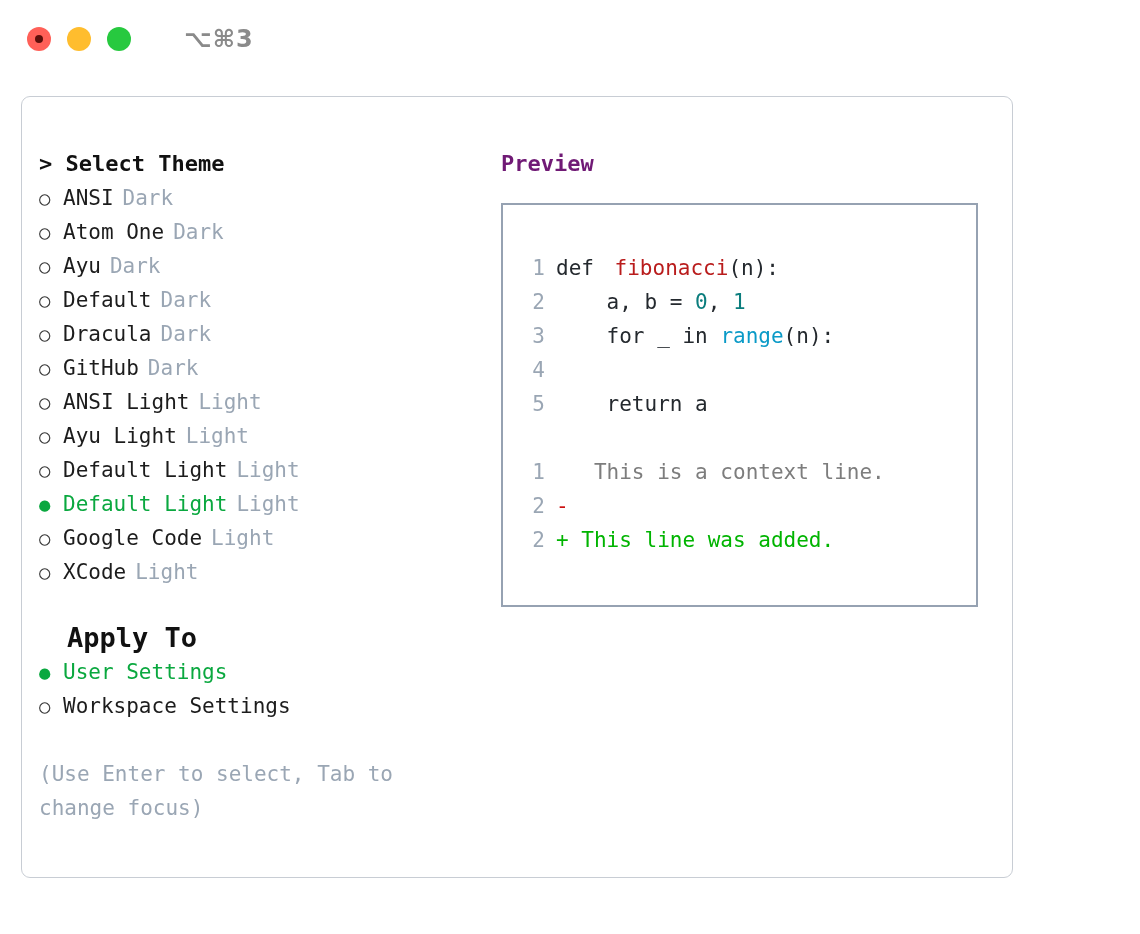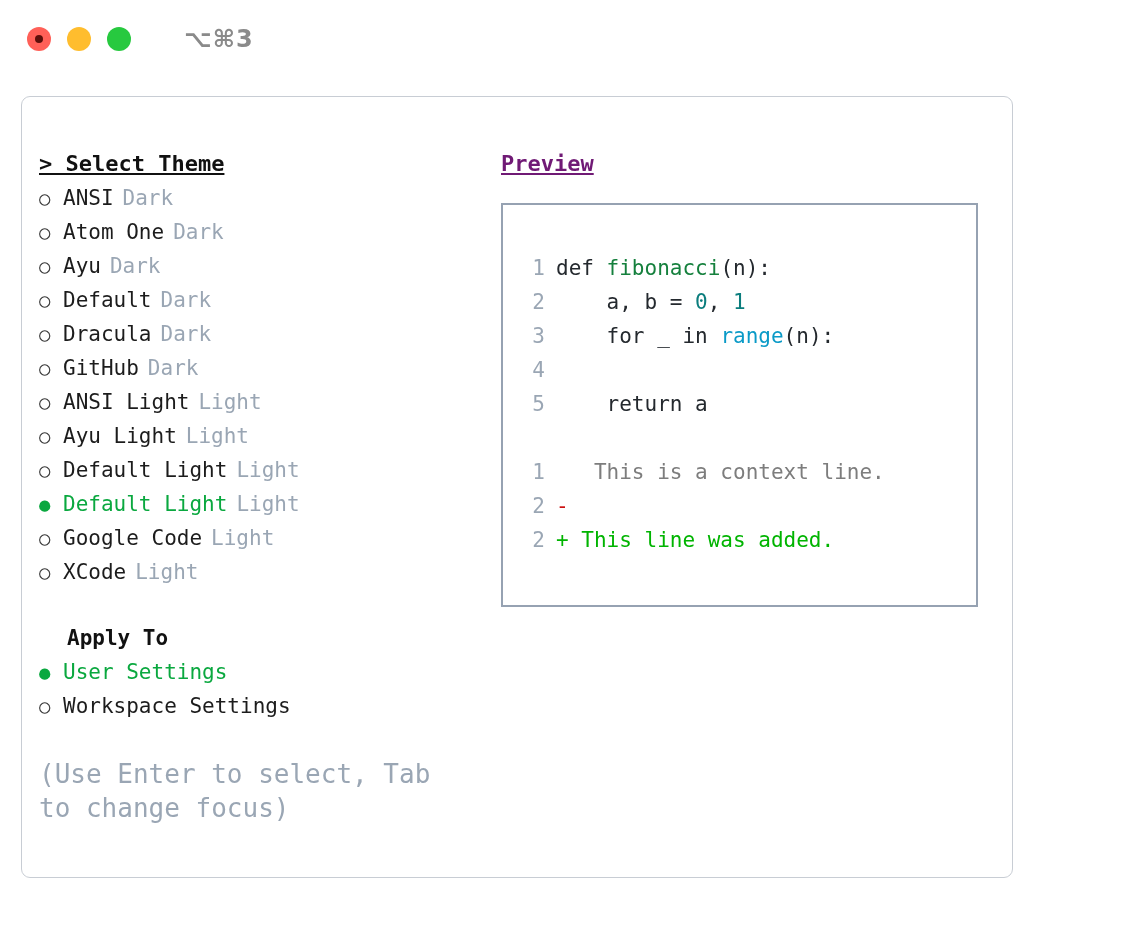--- a/index.html
+++ b/index.html
@@ -102,21 +102,20 @@
     width: 500px;
   }
 
   
   .section-heading {
     font-size: 22px;
     font-weight: bold;
     color: #111111;
     line-height: 34px;
     white-space: pre;
-    text-decoration: underline;
   }
   #select-theme-heading { letter-spacing: 0px; }
 
   
   .option-row {
     display: flex;
     align-items: baseline;
     line-height: 34px;
     height: 34px;
     font-size: 21px;
@@ -134,32 +133,32 @@
   .opt-name { color: #1c1c1c; }
   .option-row.selected .opt-name { color: #0aa83f; }
   .opt-tag {
     color: #9aa6b4;
     margin-left: 9px;
   }
 
   
   #apply-to-group { margin-top: 32px; }
   #apply-to-heading {
-    font-size: 21px;
+    font-size: 27px;
     font-weight: bold;
     color: #111111;
     line-height: 34px;
     padding-left: 28px;
     white-space: pre;
   }
 
   
   #hint {
     margin-top: 34px;
-    font-size: 26px;
+    font-size: 21px;
     color: #9aa6b4;
     line-height: 34px;
     width: 400px;
   }
 
   
   #preview-heading {
     font-size: 22px;
     font-weight: bold;
     color: #701a75;
@@ -194,21 +193,21 @@
     width: 24px;
     flex: 0 0 24px;
     text-align: right;
     color: #9aa6b4;
     margin-right: 11px;
   }
   .code-text { color: #24292e; }
   .blank-line { height: 34px; }
 
   
-  .tok-func  { color: #15803d; font-weight: normal; }
+  .tok-func  { color: #b91c1c; font-weight: normal; margin-left: 8px; }
   .tok-num   { color: #0b7d7d; }
   .tok-call  { color: #0a9ac7; }
   .tok-plain { color: #24292e; }
 
   
   .diff-context { color: #7d7d7d; }
   .diff-del     { color: #cc1111; }
   .diff-add     { color: #00b400; }
 </style>
 </head>

